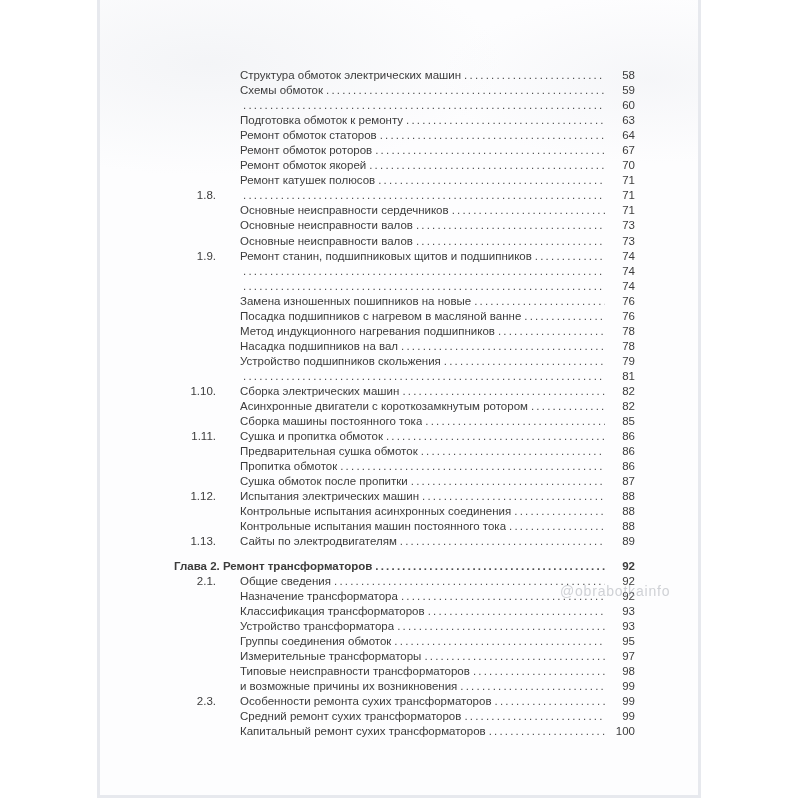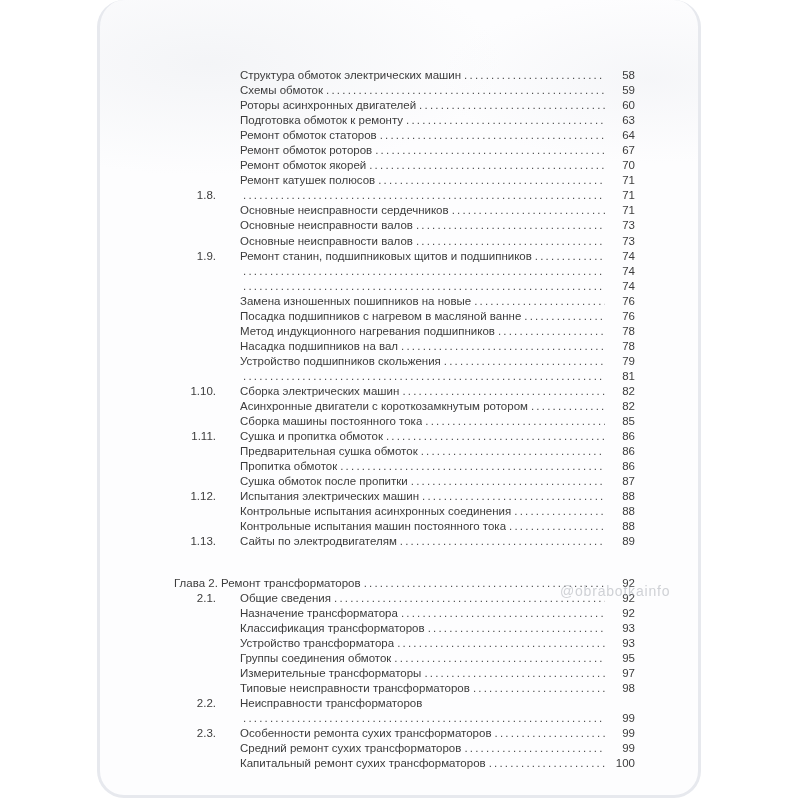--- a/index.html
+++ b/index.html
@@ -17,21 +17,20 @@
     top: 0;
     width: 598px;
     height: 795px;
     background:
       radial-gradient(ellipse 420px 160px at 18% 8%, rgba(226,229,234,0.35), rgba(255,255,255,0) 70%),
       radial-gradient(ellipse 300px 120px at 92% 10%, rgba(228,230,236,0.30), rgba(255,255,255,0) 70%),
       #fdfdfe;
     border-left: 3px solid #e7e9ee;
     border-right: 3px solid #e7e9ee;
     border-bottom: 3px solid #e7e9ee;
-    border-radius: 27px;
   }
   .toc {
     position: absolute;
     left: 72px;
     top: 68px;
     width: 463px;
     color: #3c3c3c;
     font-size: 11.5px;
     line-height: 15.05px;
   }
@@ -59,22 +58,22 @@
     padding-left: 3px;
     color: #4a4a4a;
   }
   .row .pg {
     flex: 0 0 auto;
     min-width: 26px;
     text-align: right;
     padding-left: 4px;
   }
   .row.chapter {
-    margin-top: 26px;
-    font-weight: normal;
+    margin-top: 9px;
+    font-weight: bold;
     align-items: flex-end;
   }
   .row.chapter .title { padding-left: 2px; }
   .watermark {
     position: absolute;
     left: 560px;
     top: 583px;
     font-size: 14px;
     color: rgba(170, 173, 180, 0.55);
     letter-spacing: 0.8px;
@@ -94,21 +93,20 @@
     <span class="pg">58</span>
   </div>
       <div class="row plain">
     <span class="num"></span>
     <span class="title">Схемы обмоток</span>
     <span class="dots">........................................................................................................................</span>
     <span class="pg">59</span>
   </div>
       <div class="row plain">
     <span class="num"></span>
-    <span class="title">Роторы асинхронных двигателей</span>
     <span class="dots">........................................................................................................................</span>
     <span class="pg">60</span>
   </div>
       <div class="row plain">
     <span class="num"></span>
     <span class="title">Подготовка обмоток к ремонту</span>
     <span class="dots">........................................................................................................................</span>
     <span class="pg">63</span>
   </div>
       <div class="row plain">
@@ -316,28 +314,23 @@
     <span class="title">Измерительные трансформаторы</span>
     <span class="dots">........................................................................................................................</span>
     <span class="pg">97</span>
   </div>
       <div class="row plain">
     <span class="num"></span>
     <span class="title">Типовые неисправности трансформаторов</span>
     <span class="dots">........................................................................................................................</span>
     <span class="pg">98</span>
   </div>
-      <div class="row numbered">
-    <span class="num">2.2.</span>
-    <span class="title">Неисправности трансформаторов</span>
-    <span class="dots"></span>
-    <span class="pg"></span>
-  </div>
-      <div class="row plain">
-    <span class="num"></span>
+      <div class="row plain">
+    <span class="num"></span>
+    <span class="title">и возможные причины их возникновения</span>
     <span class="dots">........................................................................................................................</span>
     <span class="pg">99</span>
   </div>
       <div class="row numbered">
     <span class="num">2.3.</span>
     <span class="title">Особенности ремонта сухих трансформаторов</span>
     <span class="dots">........................................................................................................................</span>
     <span class="pg">99</span>
   </div>
       <div class="row plain">

